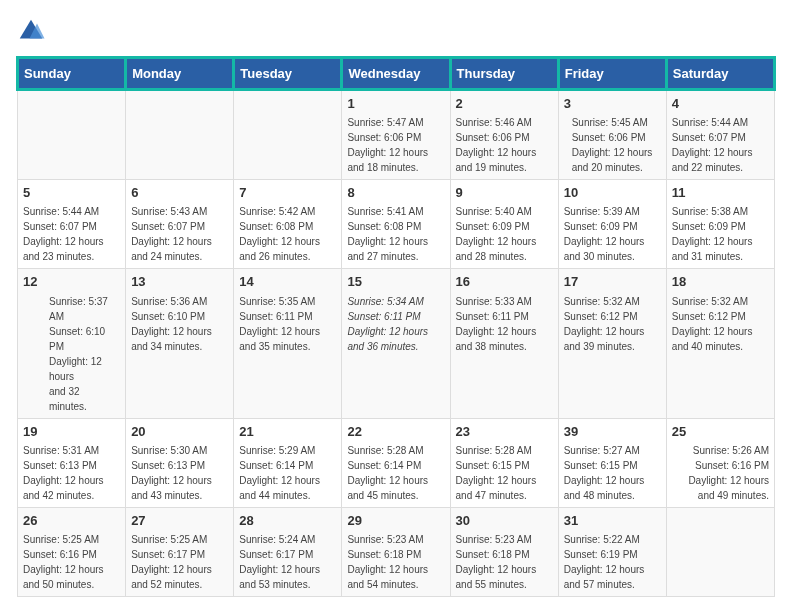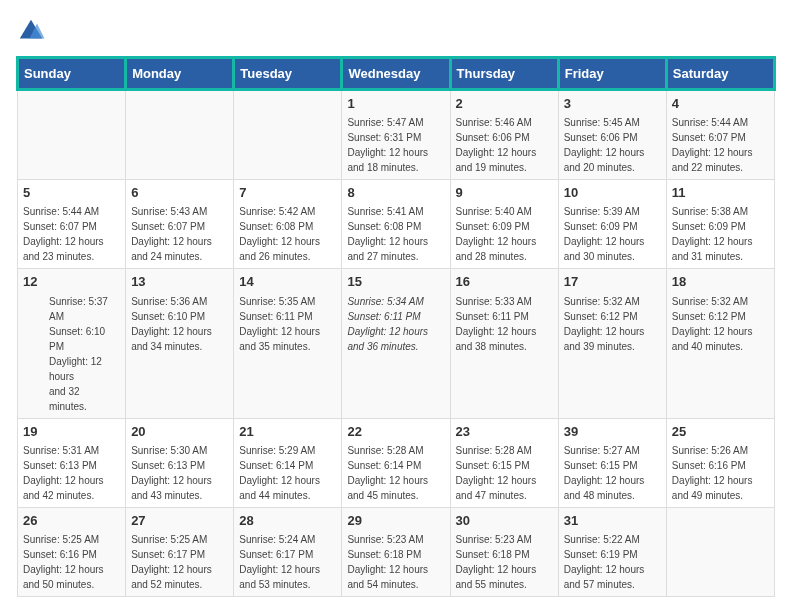--- a/index.html
+++ b/index.html
@@ -127,34 +127,34 @@
       </tr>
   </thead>
   <tbody id="calendar-body">
       <tr>
         <td></td>
         <td></td>
         <td></td>
         <td>
           <span class="day-number">1</span>
           <div class="day-info" style="white-space: pre-line;">Sunrise: 5:47 AM
-Sunset: 6:31 PM
+Sunset: 6:06 PM
 Daylight: 12 hours
 and 18 minutes.</div>
         </td>
         <td>
           <span class="day-number">2</span>
           <div class="day-info" style="white-space: pre-line;">Sunrise: 5:46 AM
 Sunset: 6:06 PM
 Daylight: 12 hours
 and 19 minutes.</div>
         </td>
         <td>
           <span class="day-number">3</span>
-          <div class="day-info" style="white-space: pre-line;">Sunrise: 5:45 AM
+          <div class="day-info" style="white-space: pre-line; margin-left: 8px;">Sunrise: 5:45 AM
 Sunset: 6:06 PM
 Daylight: 12 hours
 and 20 minutes.</div>
         </td>
         <td>
           <span class="day-number">4</span>
           <div class="day-info" style="white-space: pre-line;">Sunrise: 5:44 AM
 Sunset: 6:07 PM
 Daylight: 12 hours
 and 22 minutes.</div>
@@ -300,21 +300,21 @@
         </td>
         <td>
           <span class="day-number">39</span>
           <div class="day-info" style="white-space: pre-line;">Sunrise: 5:27 AM
 Sunset: 6:15 PM
 Daylight: 12 hours
 and 48 minutes.</div>
         </td>
         <td>
           <span class="day-number">25</span>
-          <div class="day-info" style="white-space: pre-line;">Sunrise: 5:26 AM
+          <div class="day-info" style="white-space: pre-line; text-align: right;">Sunrise: 5:26 AM
 Sunset: 6:16 PM
 Daylight: 12 hours
 and 49 minutes.</div>
         </td>
       </tr>
       <tr>
         <td>
           <span class="day-number">26</span>
           <div class="day-info" style="white-space: pre-line;">Sunrise: 5:25 AM
 Sunset: 6:16 PM

